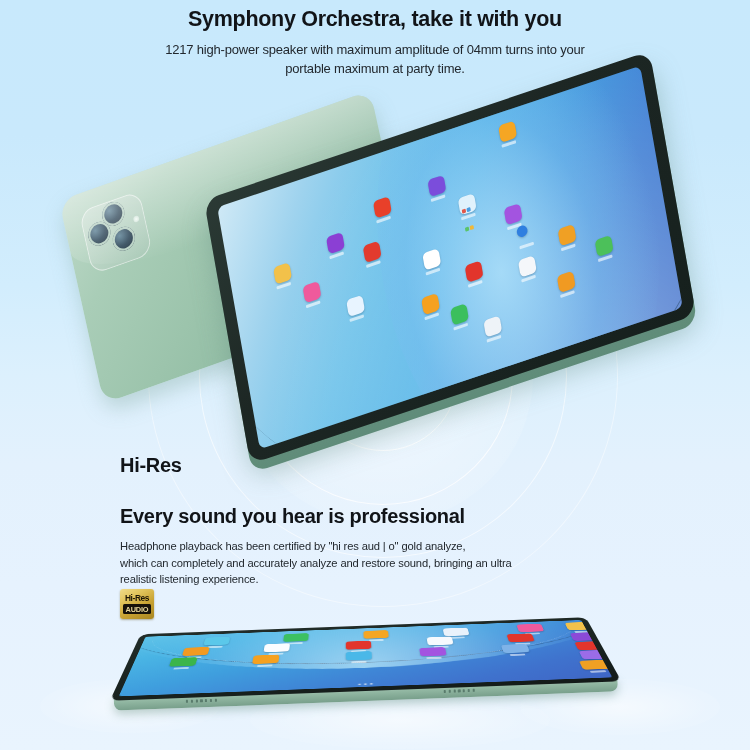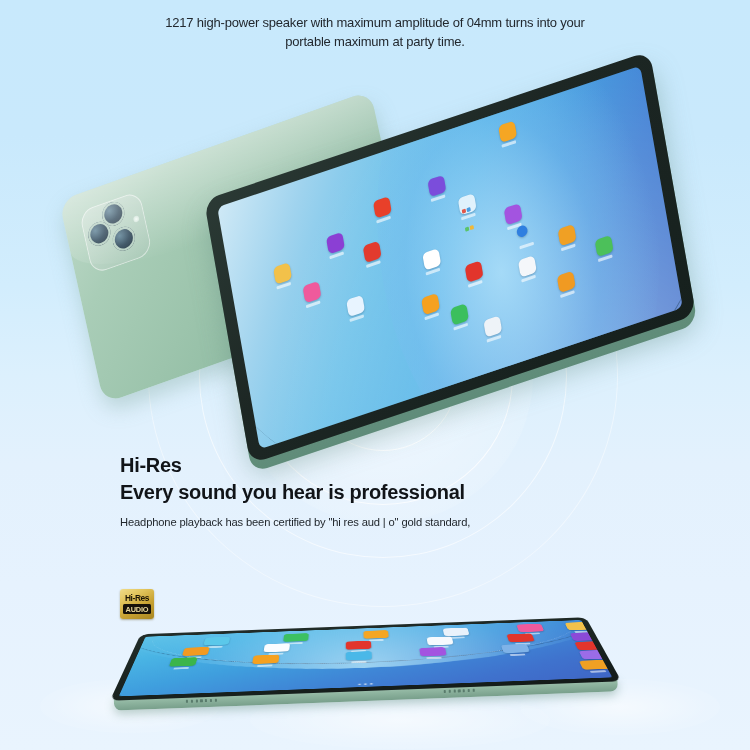--- a/index.html
+++ b/index.html
@@ -125,21 +125,21 @@
     background:rgba(255,255,255,.6);
   }
   .folder { background:rgba(255,255,255,.75) !important; }
   .folder i {
     position:absolute; width:4px; height:4px; border-radius:1px; display:block;
   }
 
   
   .sec2-text { position:absolute; left:120px; top:452px; width:560px; }
   .h2a { font-size:20px; font-weight:bold; color:#111418; letter-spacing:-0.3px; line-height:26px; }
-  .h2b { font-size:20px; font-weight:bold; color:#111418; letter-spacing:-0.3px; line-height:28px; }
+  .h2b { font-size:20px; font-weight:bold; color:#111418; letter-spacing:-0.3px; line-height:28px;margin-top:24px; }
   .sub2 { margin-top:8px; font-size:11.2px; color:#22282e; line-height:16.5px; letter-spacing:-0.15px; }
 
   
   .hires-badge {
     position:absolute; left:120px; top:589px; width:34px; height:30px;
     border-radius:3px;
     background:linear-gradient(150deg,#f0dc8a 0%, #e3c65e 28%, #c9a333 60%, #a8851f 100%);
     box-shadow:0 1px 2px rgba(90,70,10,.4);
     display:flex; flex-direction:column; align-items:center; justify-content:center;
   }
@@ -208,20 +208,21 @@
   .lbl2 { position:absolute; height:3px; border-radius:1px; background:rgba(255,255,255,.55); }
   .dots2 { position:absolute; left:50%; transform:translateX(-50%); bottom:3px; display:flex; gap:3px; }
   .dots2 b { width:3px; height:2px; border-radius:1px; background:rgba(255,255,255,.65); display:block; }
 </style>
 </head>
 <body>
 
 <div class="page">
 
   <div class="sec1-text">
+    <div class="h1b">Symphony Orchestra, take it with you</div>
     <div class="sub1">
       <div>1217 high-power speaker with maximum amplitude of 04mm turns into your</div>
       <div>portable maximum at party time.</div>
     </div>
   </div>
 
   <div class="rings">
     <div class="ring-fill"></div>
     <div class="ring r4"></div>
     <div class="ring r3"></div>
@@ -292,21 +293,23 @@
             </div>
         </div>
       </div>
     </div>
   </div>
 
   <div class="sec2-text">
     <div class="h2a">Hi-Res</div>
     <div class="h2b">Every sound you hear is professional</div>
     <div class="sub2">
-      <div>Headphone playback has been certified by "hi res aud | o" gold standard,</div>
+      <div>Headphone playback has been certified by "hi res aud | o" gold analyze,</div>
+      <div>which can completely and accurately analyze and restore sound, bringing an ultra</div>
+      <div>realistic listening experience.</div>
     </div>
   </div>
 
   <div class="hires-badge">
     <div class="hires-top">Hi-Res</div>
     <div class="hires-bot">AUDIO</div>
   </div>
 
   <div class="comp2">
     <div class="glow-ell g1"></div>

